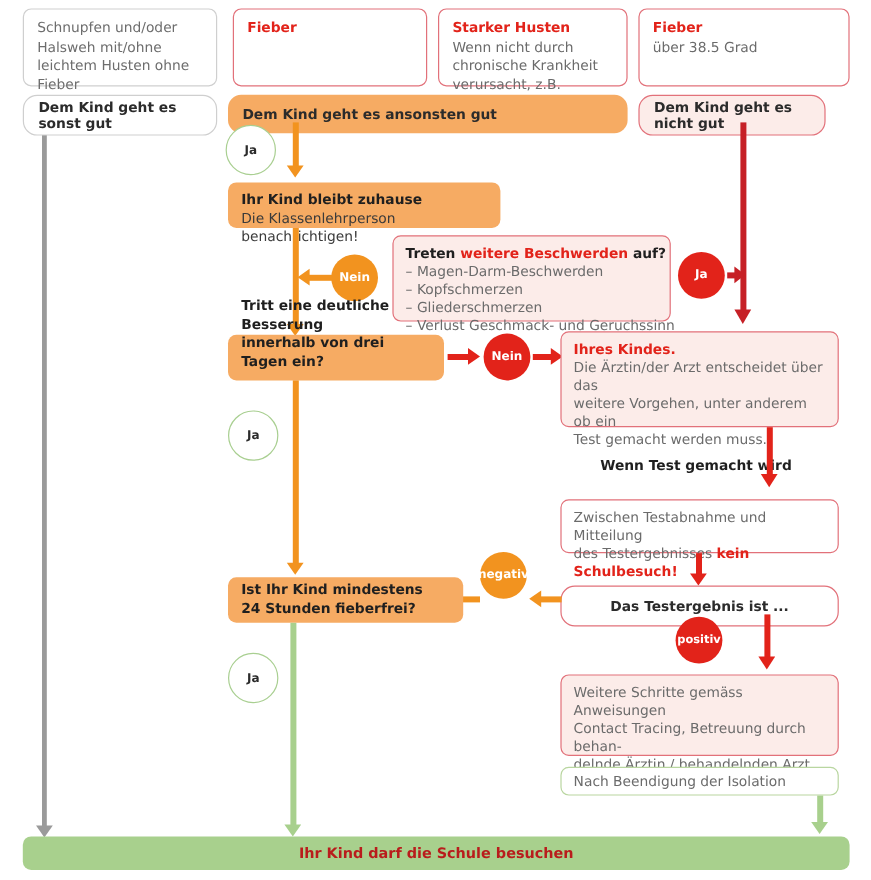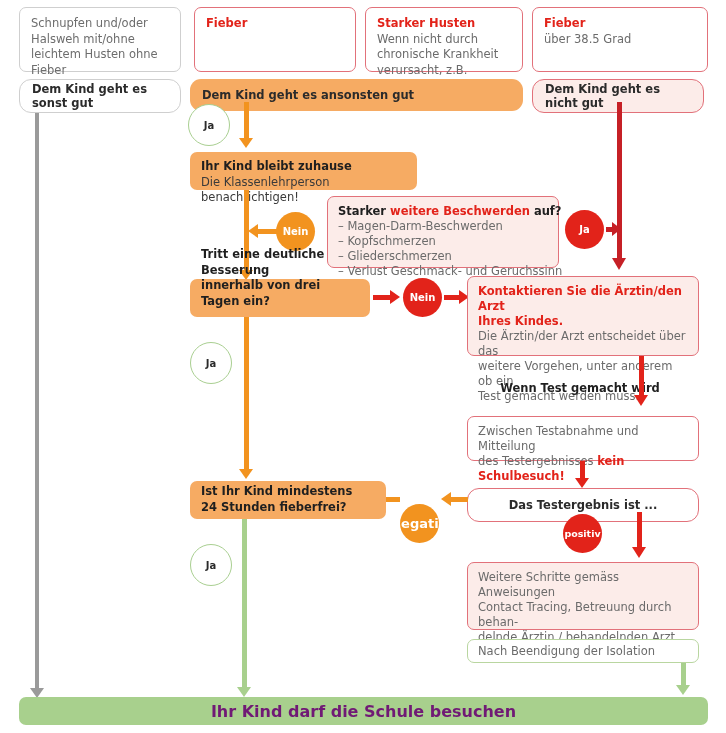--- a/index.html
+++ b/index.html
@@ -128,23 +128,23 @@
     background: #e2231a;
     color: #ffffff;
   }
 
   .bottom-bar {
     background: #a8d08d;
     border-radius: 7px;
     display: flex;
     align-items: center;
     justify-content: center;
-    font-size: 16px;
+    font-size: 12px;
     font-weight: bold;
-    color: #701a75;
+    color: #b91c1c;
   }
   .ul-list { margin: 0; padding: 0; list-style: none; }
   .ul-list li { white-space: nowrap; }
   .center-label {
     font-size: 11.5px;
     font-weight: bold;
     color: #1f1f1f;
     text-align: center;
   }
 </style>
@@ -175,41 +175,41 @@
   </div>
 
   <div class="abs pill" style="left:19px; top:79px; width:162px; height:21px;">
     <span>Dem Kind geht es sonst gut</span>
   </div>
 
   <div class="abs pill pill-orange" style="left:190px; top:79px; width:333px; height:21px;">
     <span>Dem Kind geht es ansonsten gut</span>
   </div>
 
-  <div class="abs pill pill-red pill-white-center" style="left:532px; top:79px; width:172px; height:21px;">
+  <div class="abs pill pill-red pill-white-center" style="left:532px; top:79px; width:156px; height:21px;">
     <span>Dem Kind geht es nicht gut</span>
   </div>
 
   <div class="circle circle-ja-green" style="left:188px; top:104px; width:40px; height:40px;">
     <span>Ja</span>
   </div>
   <div class="vline" style="left:244px; top:102px; width:5px; height:38px; background:#f2931f;"></div>
   <div class="arrow-head-down" style="left:239px; top:138px; border-top:10px solid #f2931f;"></div>
 
   <div class="abs orange-box" style="left:190px; top:152px; width:227px; height:38px;">
     <div class="t-dark-bold">Ihr Kind bleibt zuhause</div>
     <div class="t-orange-note">Die Klassenlehrperson benachrichtigen!</div>
   </div>
 
   <div class="vline" style="left:244px; top:190px; width:5px; height:82px; background:#f2931f;"></div>
   <div class="arrow-head-down" style="left:239px; top:270px; border-top:10px solid #f2931f;"></div>
 
   <div class="abs box box-red-tint" style="left:327px; top:196px; width:232px; height:72px; padding:7px 8px 7px 10px; line-height:15px;">
     <div style="white-space:nowrap;">
-      <span class="t-dark-bold">Starker </span><span class="t-red-bold">weitere Beschwerden</span><span class="t-dark-bold"> auf?</span>
+      <span class="t-dark-bold">Treten </span><span class="t-red-bold">weitere Beschwerden</span><span class="t-dark-bold"> auf?</span>
     </div>
     <ul class="ul-list">
       <li>– Magen-Darm-Beschwerden</li>
       <li>– Kopfschmerzen</li>
       <li>– Gliederschmerzen</li>
       <li>– Verlust Geschmack- und Geruchssinn</li>
     </ul>
   </div>
 
   <div class="circle circle-solid-orange" style="left:276px; top:212px; width:39px; height:39px;">
@@ -234,21 +234,20 @@
   <div class="vline" style="left:617px; top:102px; width:5px; height:160px; background:#c62026;"></div>
   <div class="arrow-head-down" style="left:612px; top:258px; border-top:12px solid #c62026;"></div>
 
   <div class="circle circle-solid-red" style="left:565px; top:210px; width:39px; height:39px;">
     <span>Ja</span>
   </div>
   <div class="vline" style="left:606px; top:227px; width:9px; height:5px; background:#c62026;"></div>
   <div class="arrow-head-right" style="left:612px; top:222px; border-left:9px solid #c62026;"></div>
 
   <div class="abs box box-red-tint" style="left:467px; top:276px; width:232px; height:80px; padding:7px 8px 7px 10px; line-height:15px;">
-    <div class="t-red-bold">Kontaktieren Sie die Ärztin/den Arzt</div>
     <div class="t-red-bold">Ihres Kindes.</div>
     <div class="t-gray">Die Ärztin/der Arzt entscheidet über das</div>
     <div class="t-gray">weitere Vorgehen, unter anderem ob ein</div>
     <div class="t-gray">Test gemacht werden muss.</div>
   </div>
 
   <div class="abs center-label" style="left:480px; top:381px; width:200px;">
     <span>Wenn Test gemacht wird</span>
   </div>
   <div class="vline" style="left:639px; top:356px; width:5px; height:42px; background:#e2231a;"></div>
@@ -261,21 +260,21 @@
     </div>
   </div>
 
   <div class="vline" style="left:580px; top:461px; width:5px; height:20px; background:#e2231a;"></div>
   <div class="arrow-head-down" style="left:575px; top:478px; border-top:10px solid #e2231a;"></div>
 
   <div class="abs pill pill-white-center" style="left:467px; top:488px; width:232px; height:22px; border-color:#e2717a;">
     <span>Das Testergebnis ist ...</span>
   </div>
 
-  <div class="circle circle-solid-orange" style="left:400px; top:504px; width:39px; height:39px; font-size:13px;">
+  <div class="circle circle-solid-orange" style="left:400px; top:460px; width:39px; height:39px; font-size:10px;">
     <span>negativ</span>
   </div>
   <div class="vline" style="left:450px; top:497px; width:18px; height:5px; background:#f2931f;"></div>
   <div class="arrow-head-left" style="left:441px; top:492px; border-right:10px solid #f2931f;"></div>
   <div class="vline" style="left:382px; top:497px; width:18px; height:5px; background:#f2931f;"></div>
   <div class="arrow-head-left" style="left:371px; top:492px; border-right:11px solid #f2931f;"></div>
 
   <div class="abs orange-box" style="left:190px; top:481px; width:196px; height:38px; display:flex; flex-direction:column; justify-content:center;">
     <div class="t-dark-bold">Ist Ihr Kind mindestens</div>
     <div class="t-dark-bold">24 Stunden fieberfrei?</div>

